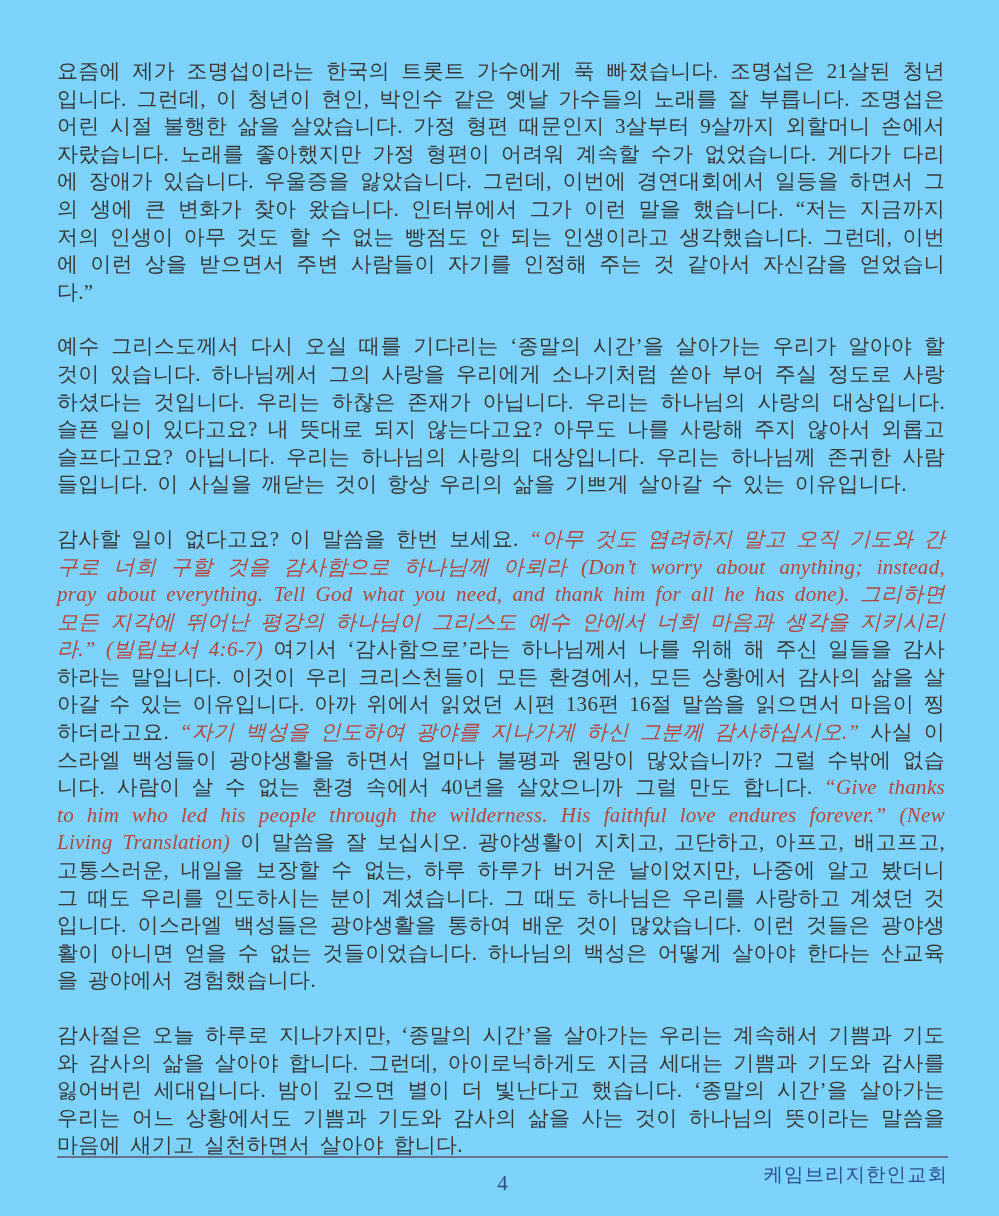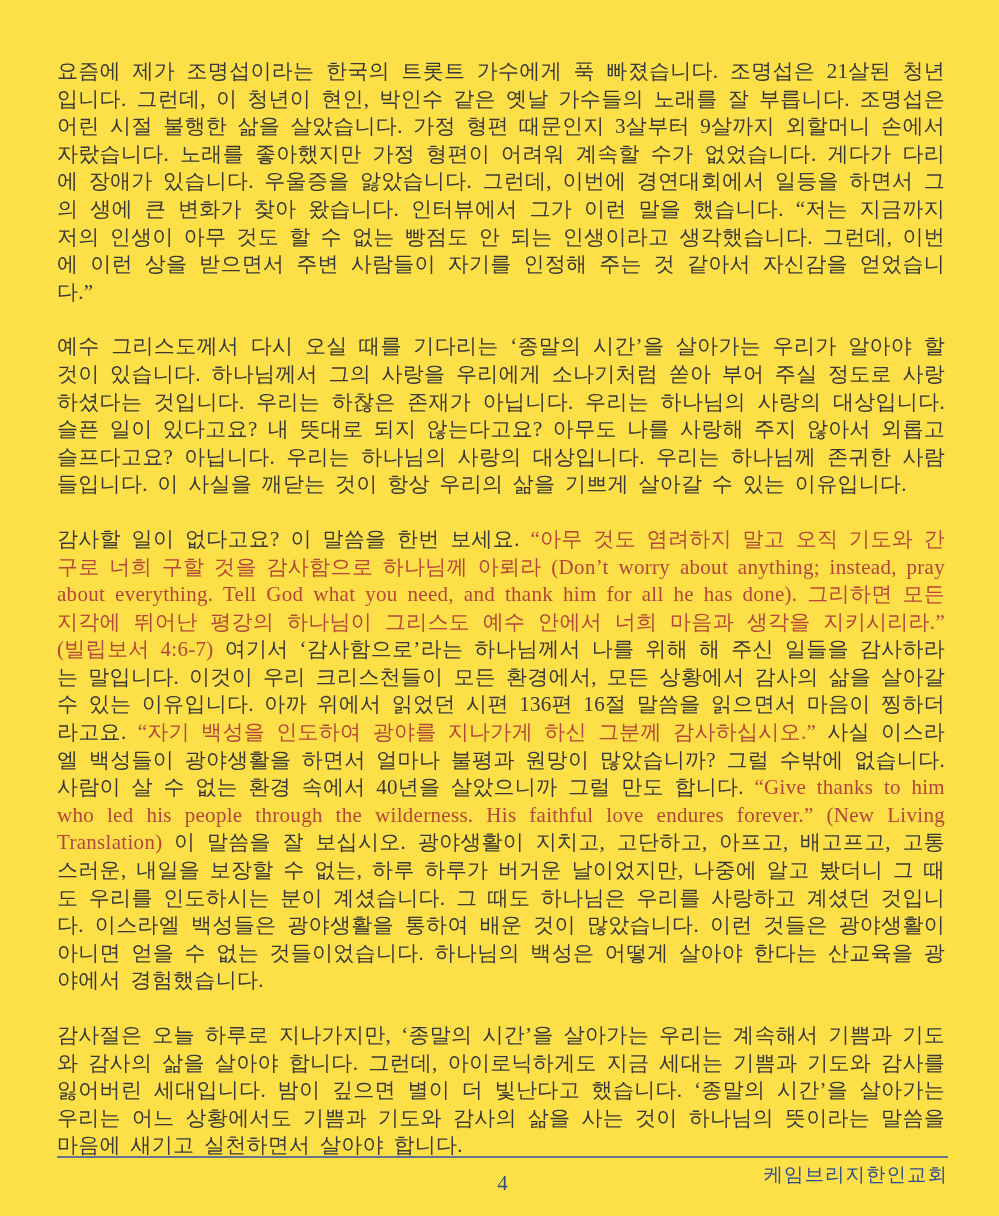--- a/index.html
+++ b/index.html
@@ -4,21 +4,21 @@
 <style>
   html, body {
     margin: 0;
     padding: 0;
     background: #ffffff;
   }
   .page {
     position: relative;
     width: 999px;
     height: 1216px;
-    background: #fde047;
+    background: #7dd3fc;
     font-family: "Liberation Serif", "DejaVu Serif", serif;
     color: #383838;
     overflow: hidden;
     box-sizing: border-box;
   }
   .content {
     position: absolute;
     top: 58px;
     left: 57px;
     width: 888px;
@@ -27,21 +27,21 @@
     margin: 0 0 27px 0;
     font-size: 21px;
     line-height: 27.6px;
     text-align: justify;
     letter-spacing: 0.3px;
     word-spacing: 4px;
     color: #383838;
   }
   .content p:last-child { margin-bottom: 12px; }
   .seg { color: inherit; }
-  .seg.red { color: #b5453c; }
+  .seg.red { color: #b5453c; font-style: italic; }
   .footer {
     position: absolute;
     left: 57px;
     top: 1156px;
     width: 891px;
   }
   .footer-rule {
     border-top: 2px solid #64748f;
     height: 0;
   }

